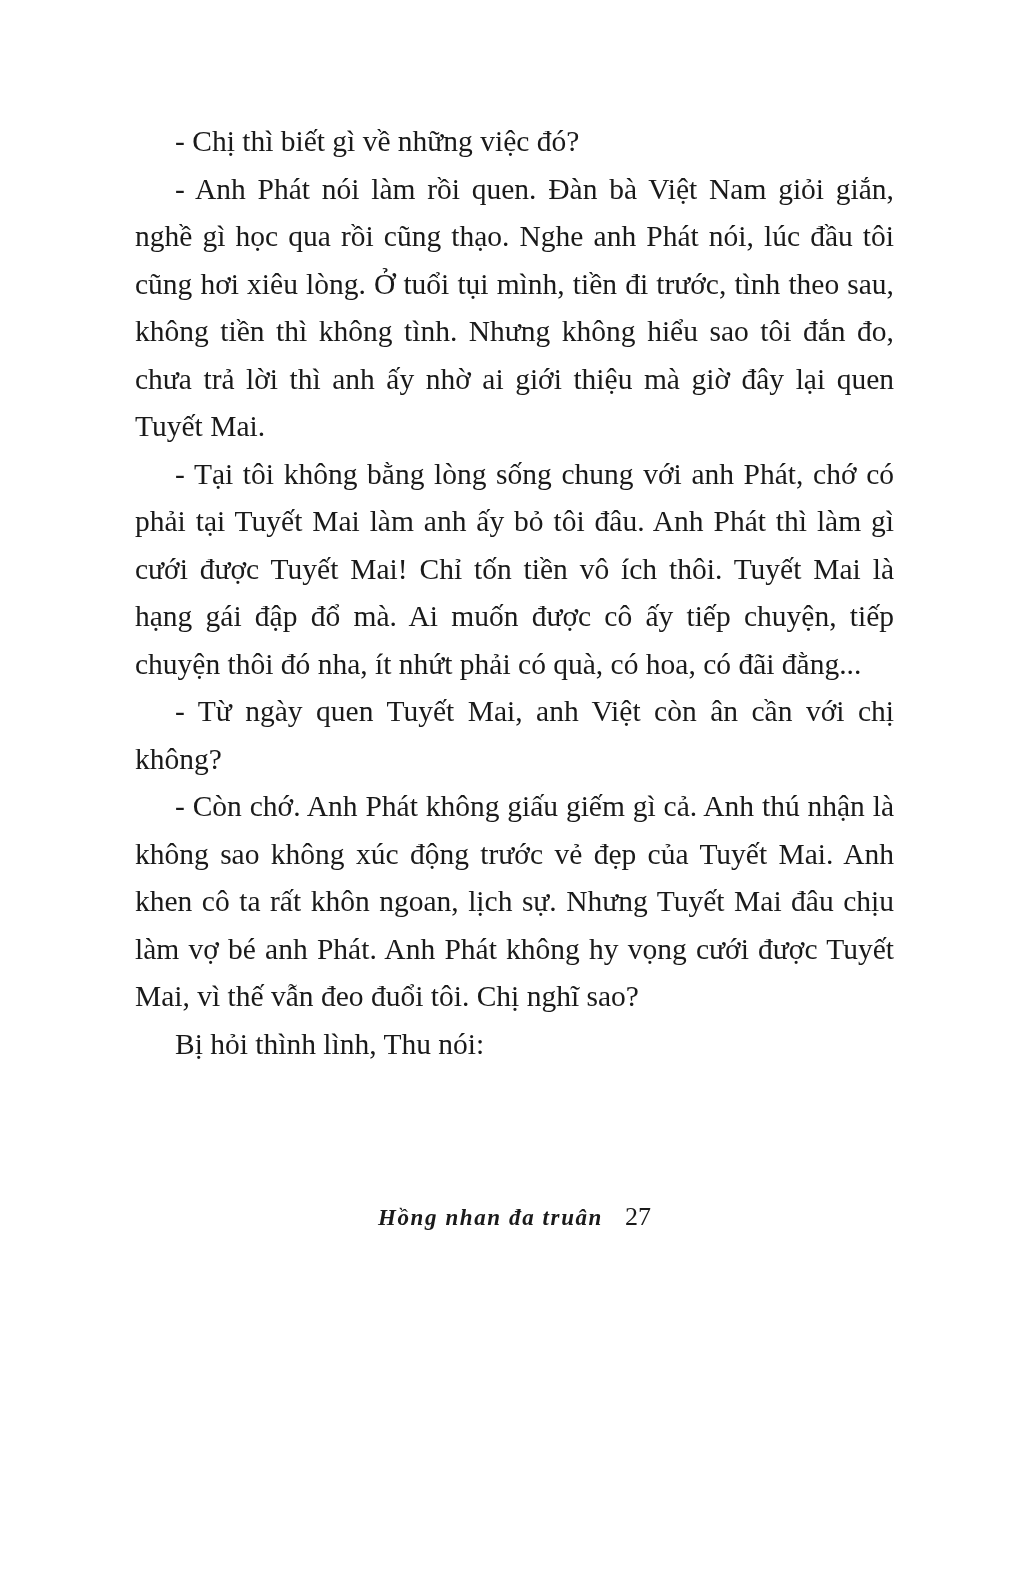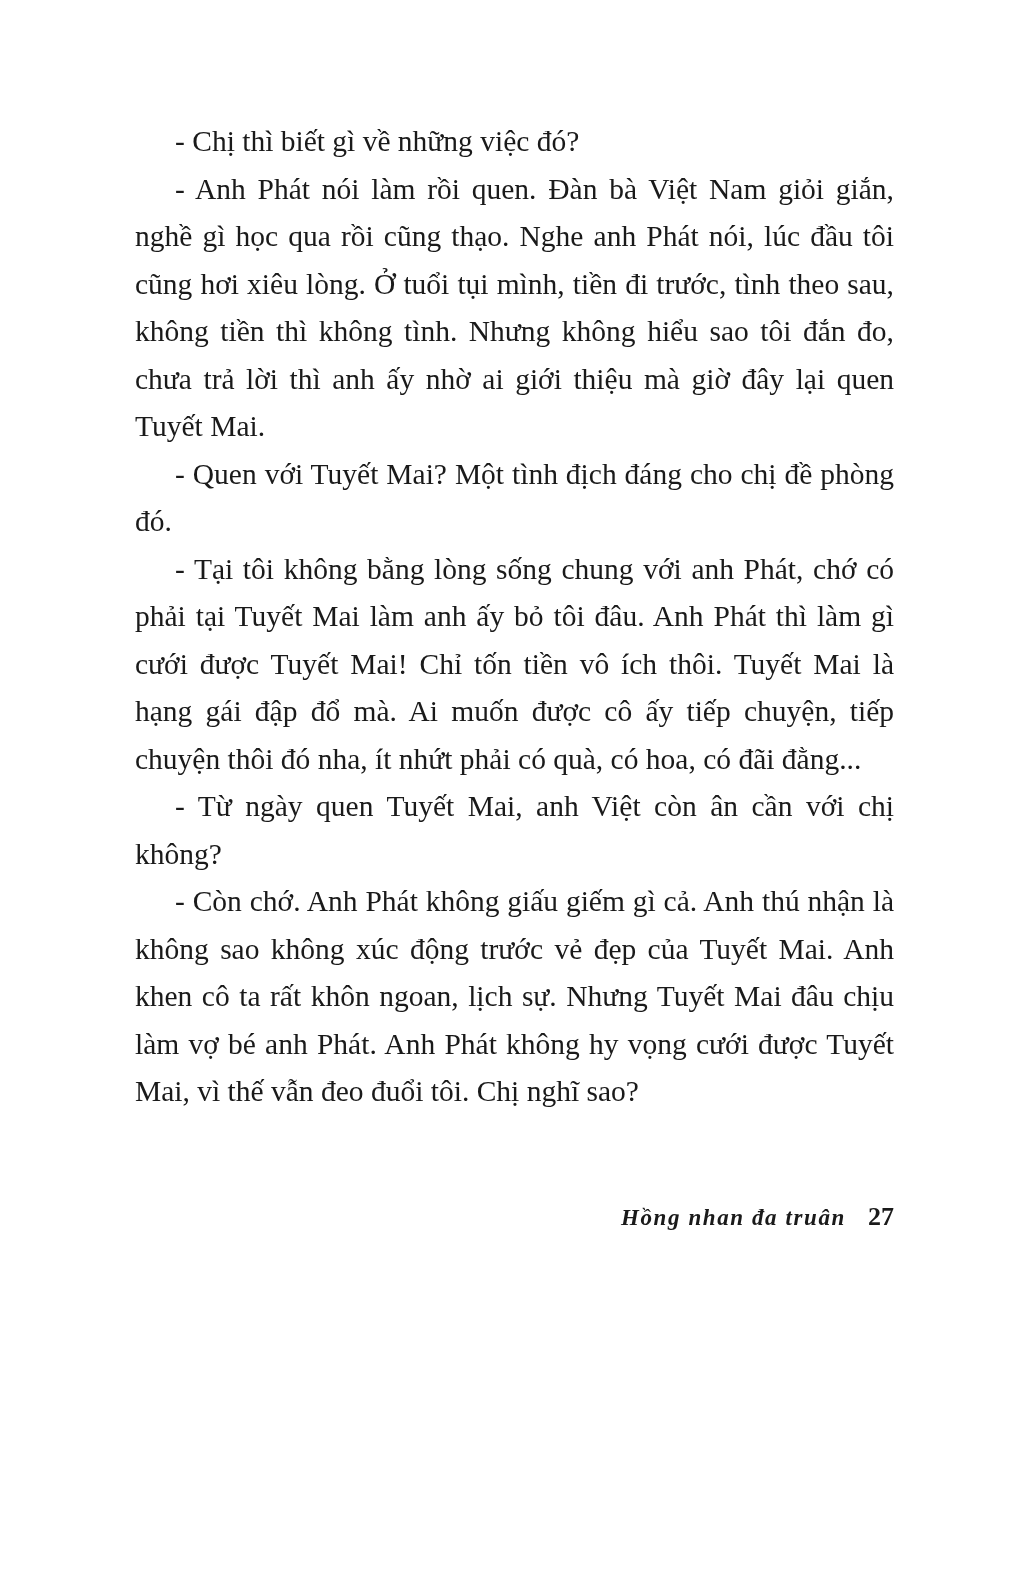--- a/index.html
+++ b/index.html
@@ -35,49 +35,48 @@
   .body-text p {
     margin: 0;
     text-indent: 40px;
   }
   .footer {
     position: absolute;
     left: 135px;
     right: 130px;
     bottom: 58px;
     display: flex;
-    justify-content: flex-end;
+    justify-content: center;
     align-items: baseline;
   }
   .footer-title {
     font-style: italic;
     font-size: 23px;
     letter-spacing: 1.6px;
     font-weight: 600;
     color: #1a1a1a;
   }
   .footer-page {
     font-size: 26px;
     margin-left: 22px;
     color: #1a1a1a;
-    font-weight: bold;
   }
 </style>
 </head>
 <body>
 
 <div class="page">
 
   <div class="body-text">
     <p>- Chị thì biết gì về những việc đó?</p>
     <p>- Anh Phát nói làm rồi quen. Đàn bà Việt Nam giỏi giắn, nghề gì học qua rồi cũng thạo. Nghe anh Phát nói, lúc đầu tôi cũng hơi xiêu lòng. Ở tuổi tụi mình, tiền đi trước, tình theo sau, không tiền thì không tình. Nhưng không hiểu sao tôi đắn đo, chưa trả lời thì anh ấy nhờ ai giới thiệu mà giờ đây lại quen Tuyết Mai.</p>
-    <p>- Quen với Tuyết Mai? Một tình địch đáng cho chị đề phòng đó.</p>
     <p>- Tại tôi không bằng lòng sống chung với anh Phát, chớ có phải tại Tuyết Mai làm anh ấy bỏ tôi đâu. Anh Phát thì làm gì cưới được Tuyết Mai! Chỉ tốn tiền vô ích thôi. Tuyết Mai là hạng gái đập đổ mà. Ai muốn được cô ấy tiếp chuyện, tiếp chuyện thôi đó nha, ít nhứt phải có quà, có hoa, có đãi đằng...</p>
     <p>- Từ ngày quen Tuyết Mai, anh Việt còn ân cần với chị không?</p>
     <p>- Còn chớ. Anh Phát không giấu giếm gì cả. Anh thú nhận là không sao không xúc động trước vẻ đẹp của Tuyết Mai. Anh khen cô ta rất khôn ngoan, lịch sự. Nhưng Tuyết Mai đâu chịu làm vợ bé anh Phát. Anh Phát không hy vọng cưới được Tuyết Mai, vì thế vẫn đeo đuổi tôi. Chị nghĩ sao?</p>
+    <p>Bị hỏi thình lình, Thu nói:</p>
   </div>
 
   <div class="footer">
     <span class="footer-title">Hồng nhan đa truân</span>
     <span class="footer-page">27</span>
   </div>
 
 </div>
 
 </body></html>

